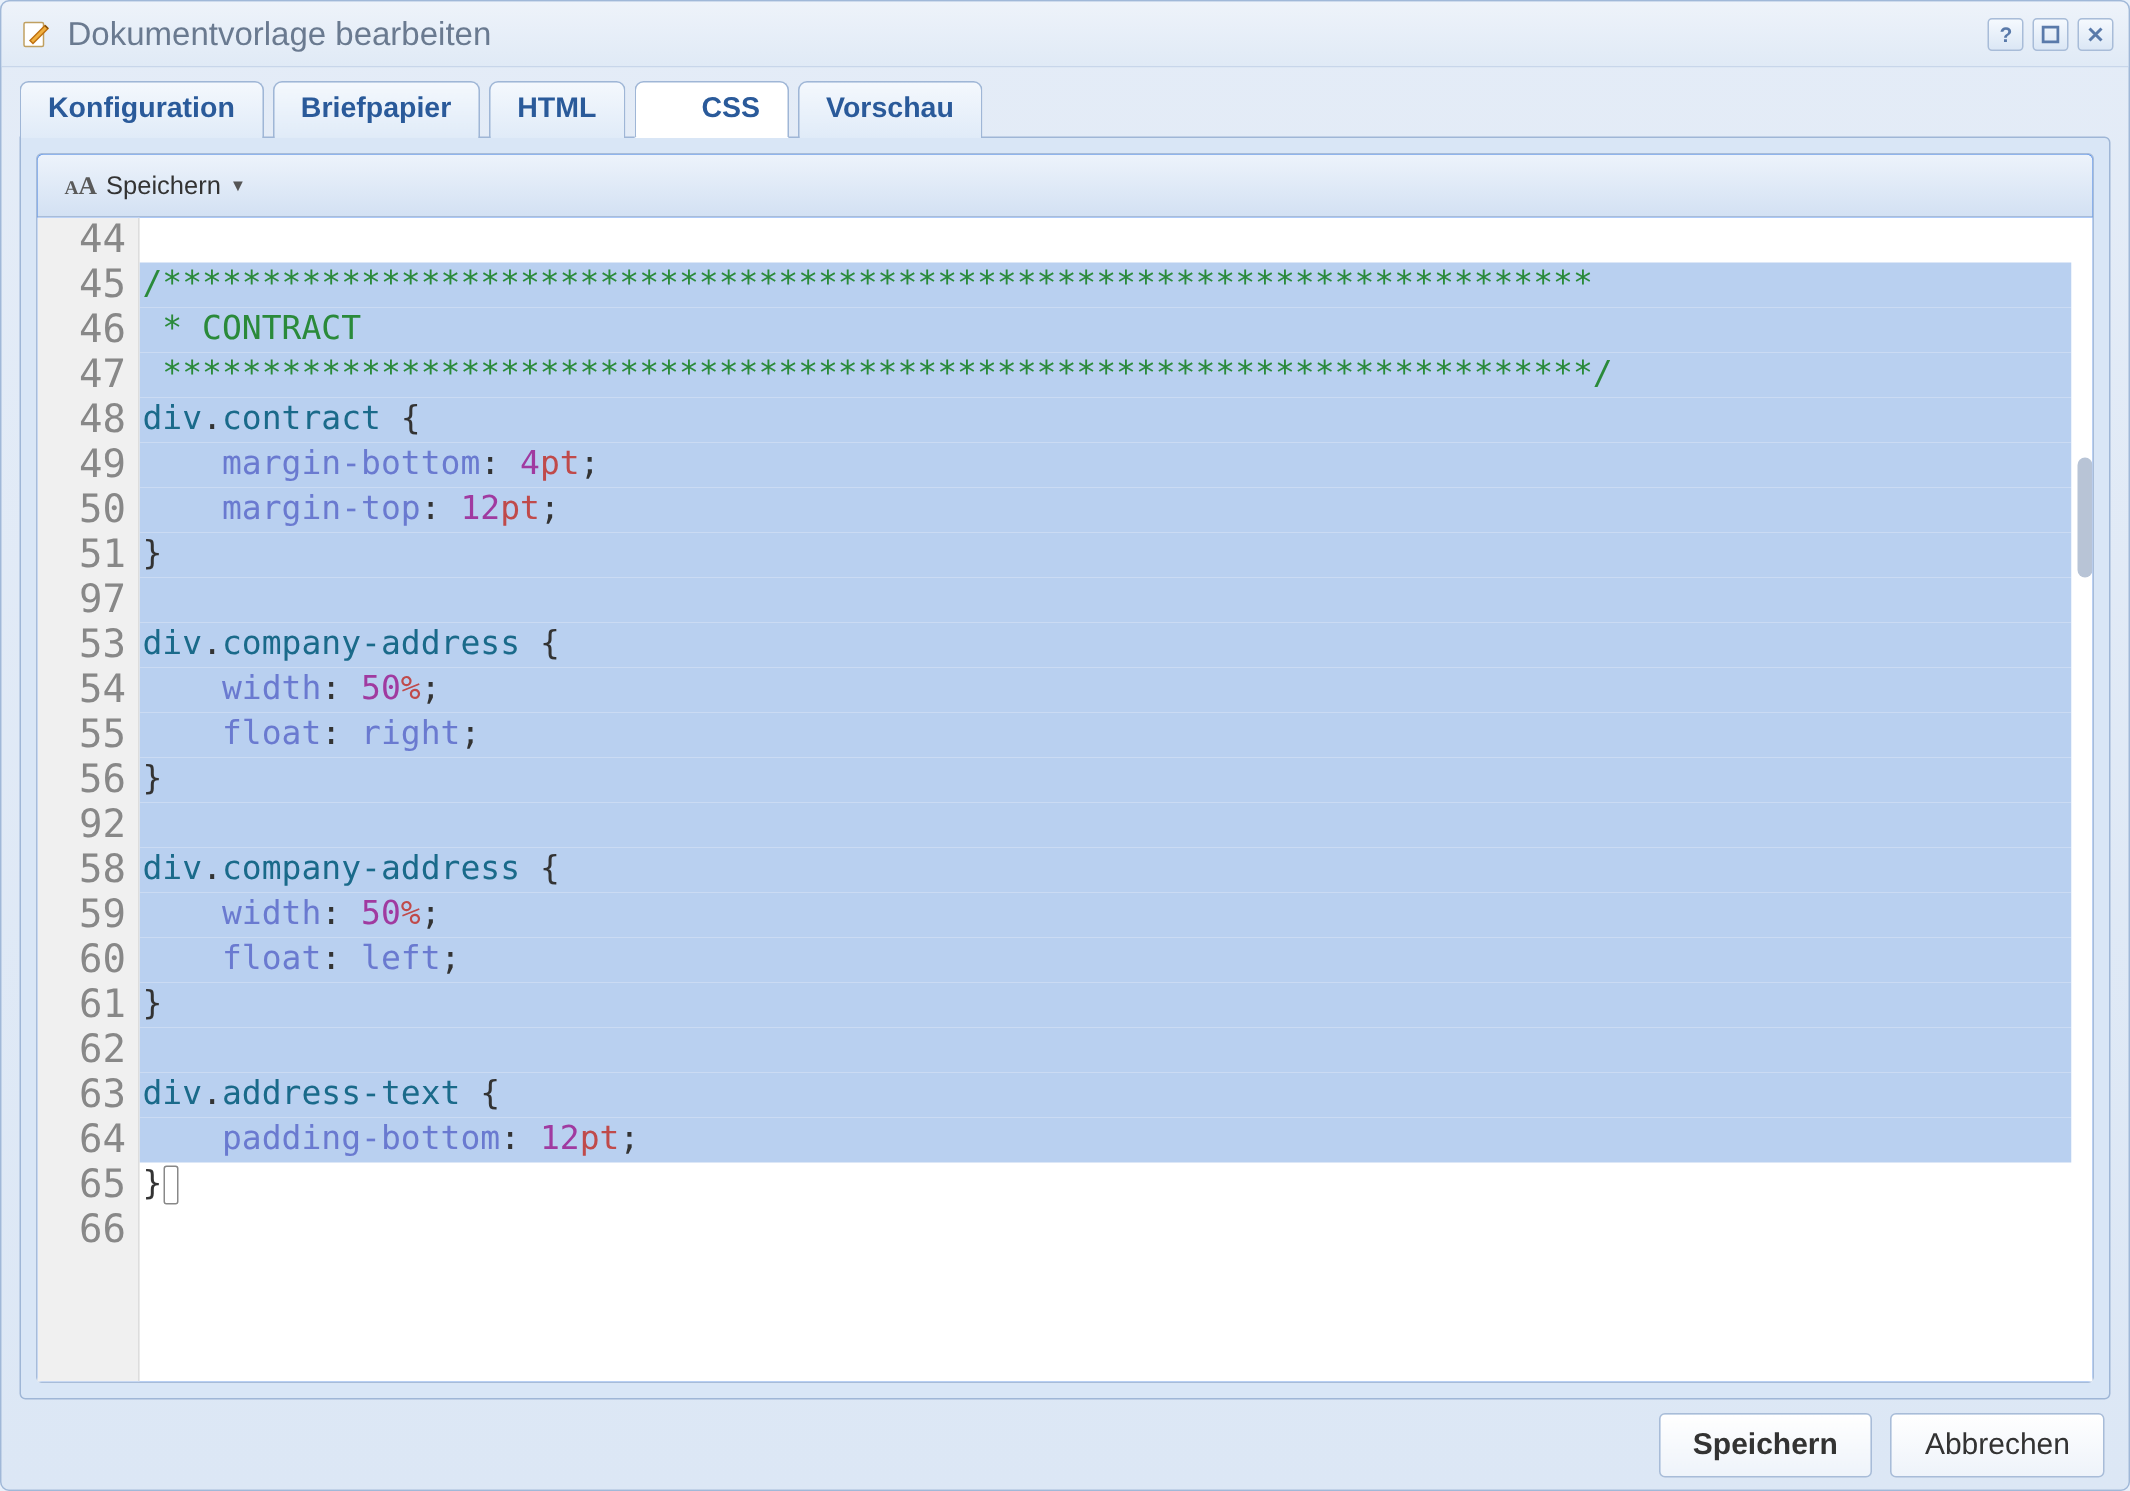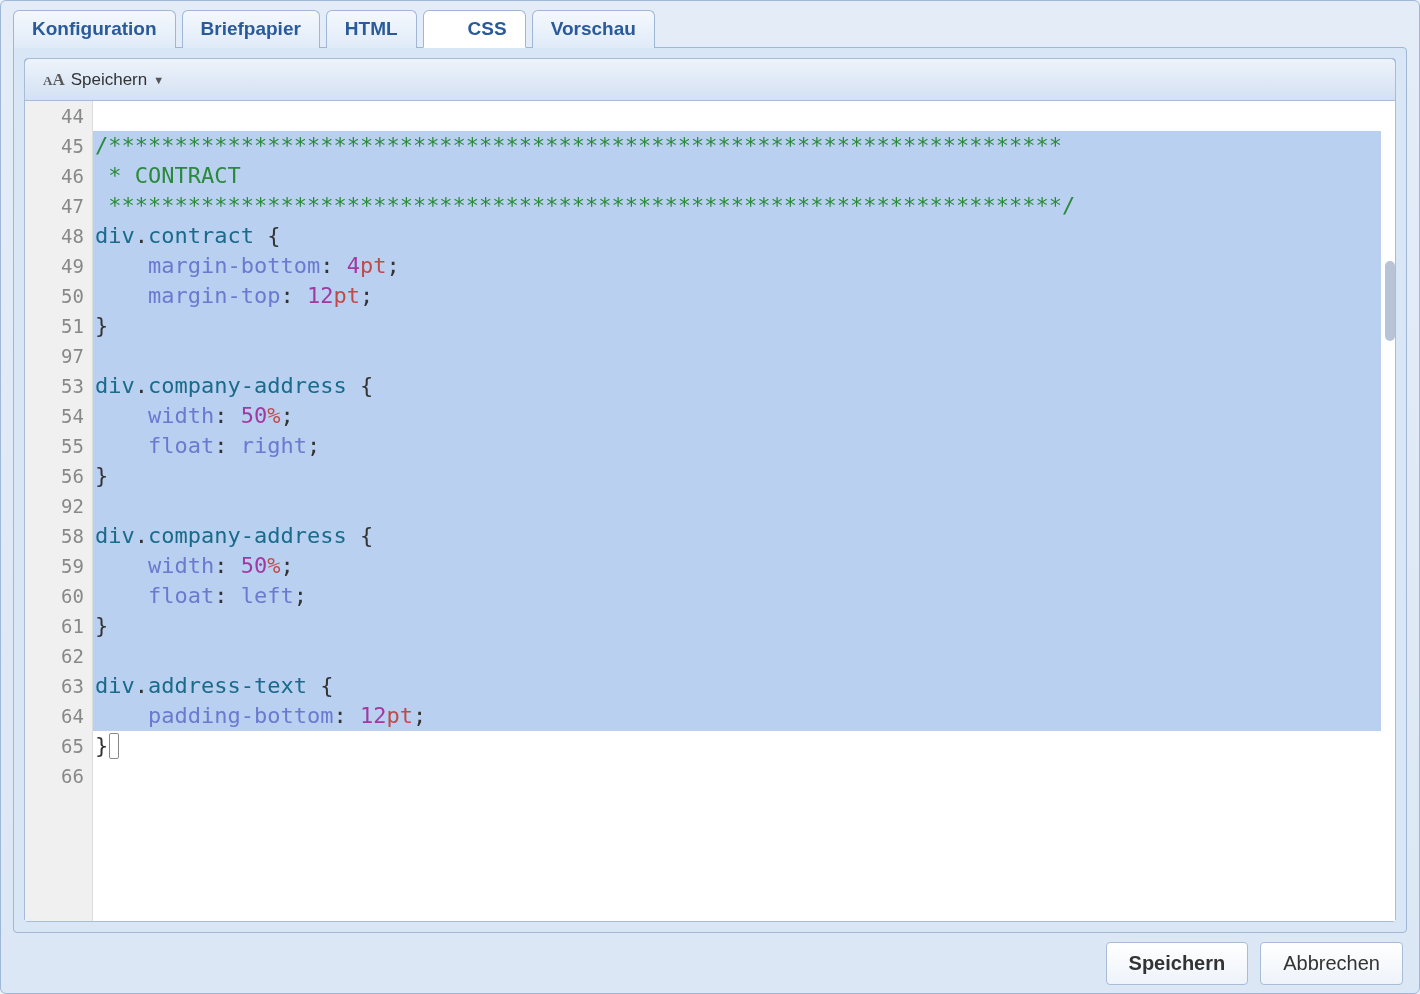--- a/index.html
+++ b/index.html
@@ -129,21 +129,21 @@
   min-height: 0;
 }
 .gutter {
   width: 68px;
   background: #f0f0f0;
   border-right: 1px solid #ddd;
   text-align: right;
   padding: 0 8px 0 0;
   color: #888;
   font-family: "Menlo", "Consolas", monospace;
-  font-size: 19px;
+  font-size: 26px;
   line-height: 30px;
   user-select: none;
 }
 .gutter .ln { height: 30px; }
 .code-lines {
   flex: 1;
   font-family: "Menlo", "Consolas", monospace;
   font-size: 22px;
   line-height: 30px;
   white-space: pre;
@@ -199,20 +199,47 @@
   font-size: 20px;
   cursor: pointer;
   color: #333;
 }
 .btn.primary { font-weight: bold; }
 </style>
 </head>
 <body>
 
 <div class="window">
+  <div class="titlebar">
+    <div class="doc-icon">
+      <svg width="20" height="20" viewBox="0 0 20 20">
+        <rect x="2" y="2" width="13" height="16" rx="1" fill="#fff" stroke="#c0a060"></rect>
+        <path d="M6 14 L16 4 L18 6 L8 16 Z" fill="#f0b040" stroke="#c07010"></path>
+        <path d="M16 4 L18 6" stroke="#805010" stroke-width="1"></path>
+      </svg>
+    </div>
+    <div class="title-text">Dokumentvorlage bearbeiten</div>
+    <div class="title-tools">
+      <div class="tool-btn">
+        <svg width="12" height="14" viewBox="0 0 12 14">
+            <text x="2" y="12" font-size="14" fill="#5a7aaa" font-weight="bold">?</text>
+          </svg>
+      </div>
+      <div class="tool-btn">
+        <svg width="12" height="12" viewBox="0 0 12 12">
+            <rect x="1" y="1" width="10" height="10" fill="none" stroke="#5a7aaa" stroke-width="2"></rect>
+          </svg>
+      </div>
+      <div class="tool-btn">
+        <svg width="12" height="12" viewBox="0 0 12 12">
+            <path d="M2 2 L10 10 M10 2 L2 10" stroke="#5a7aaa" stroke-width="2"></path>
+          </svg>
+      </div>
+    </div>
+  </div>
 
   <div class="tabs-row" id="tabs-row">
       <div class="tab">Konfiguration</div>
       <div class="tab">Briefpapier</div>
       <div class="tab">HTML</div>
       <div class="tab active">CSS</div>
       <div class="tab">Vorschau</div>
     </div>
 
   <div class="tab-panel-outer">

